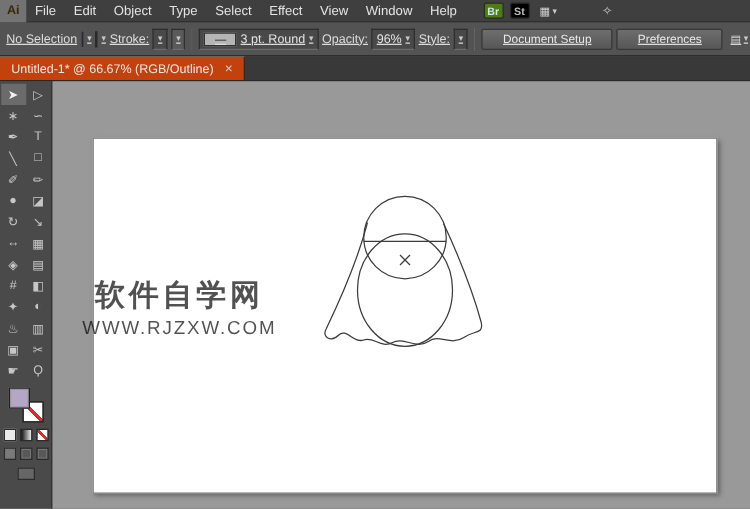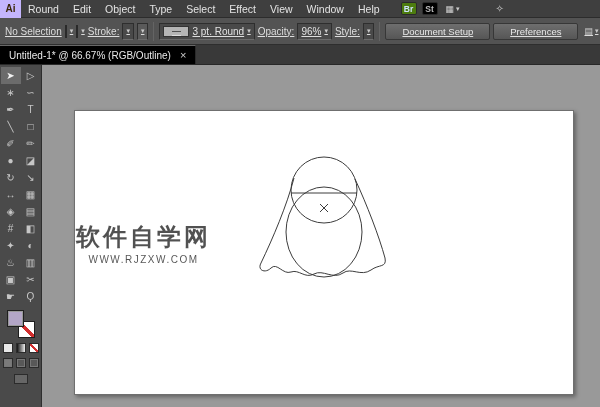--- a/index.html
+++ b/index.html
@@ -3,21 +3,21 @@
 <meta charset="utf-8">
 <style>
   * { margin:0; padding:0; box-sizing:border-box; }
   html,body { width:600px; height:407px; overflow:hidden; }
   body { font-family:"Liberation Sans", sans-serif; background:#535353; color:#ddd; user-select:none; }
   .app { width:600px; height:407px; display:flex; flex-direction:column; }
 
   
   .menu-bar { height:18px; background:#3f3f3f; border-bottom:1px solid #2c2c2c;
               display:flex; align-items:center; font-size:10.5px; color:#e3e3e3; }
-  .logo { width:21px; height:18px; background:#c4b5fd; color:#3a2506; font-weight:bold;
+  .logo { width:21px; height:18px; background:#737373; color:#3a2506; font-weight:bold;
           font-size:10px; display:flex; align-items:center; justify-content:center; }
   .menu-item { padding:0 7px; line-height:18px; cursor:default; }
   .menu-icons { display:flex; align-items:center; margin-left:14px; gap:5px; }
   .badge { width:16px; height:13px; font-size:8.5px; font-weight:bold; display:flex;
            align-items:center; justify-content:center; border-radius:2px; border:1px solid #2a2a2a; }
   .badge-br { background:#4d7c0f; color:#cfe3ff; }
   .badge-st { background:#000000; color:#bbb; }
   .icon-btn { display:flex; align-items:center; gap:2px; padding:0 3px; color:#cfcfcf; font-size:9px; }
   .ws-icon { margin-left:28px; color:#c5c5c5; font-size:10px; }
 
@@ -33,21 +33,21 @@
   .dd-stroke { width:30px; justify-content:flex-end; }
   .dd-profile { width:42px; justify-content:flex-end; background:#5a5a5a; }
   .dd-style { width:22px; justify-content:flex-end; }
   .sep { width:1px; height:19px; background:#3a3a3a; border-right:1px solid #646464; margin:0 2px; }
   .btn { height:17px; font-size:9.5px; color:#e8e8e8; background:linear-gradient(#6e6e6e,#565656);
          border:1px solid #373737; border-radius:2px; padding:0 16px; font-family:"Liberation Sans",sans-serif; }
   .brush-dot { color:#111; background:#b5b5b5; width:26px; height:11px; display:inline-flex; align-items:center; justify-content:center; font-size:9px; border:1px solid #333; }
 
   
   .tab-strip { height:20px; background:#393939; border-bottom:1px solid #282828; display:flex; align-items:flex-end; }
-  .tab { height:19px; background:#000000; border-right:1px solid #2a2a2a; border-top:1px solid #686868;
+  .tab { height:19px; background:#c2410c; border-right:1px solid #2a2a2a; border-top:1px solid #686868;
          display:flex; align-items:center; gap:9px; padding:0 9px; font-size:10px; color:#e8e8e8; }
   .tab-close { color:#cfcfcf; font-size:11px; line-height:1; }
 
   
   .main { flex:1; display:flex; min-height:0; }
   .toolbar { width:42px; background:#4a4a4a; border-right:1px solid #2e2e2e; display:flex;
              flex-direction:column; align-items:center; padding-top:2px; flex-shrink:0; }
   .tool-grid { display:grid; grid-template-columns:20px 20px; }
   .tool { height:17px; display:flex; align-items:center; justify-content:center; color:#c6c6c6; font-size:10px; }
   .tool.active { background:#6b6b6b; color:#f2f2f2; }
@@ -66,30 +66,30 @@
   .screen-mode { width:14px; height:10px; border:1px solid #2b2b2b; background:#666; margin-top:6px; }
 
   .canvas { flex:1; position:relative; background:#999999; overflow:hidden; }
   .artboard { position:absolute; left:32px; top:45px; width:500px; height:285px; background:#ffffff;
               border:1px solid #6f6f6f; box-shadow:2px 2px 4px rgba(0,0,0,.35); }
   .artwork { position:absolute; left:0; top:0; width:100%; height:100%; pointer-events:none; }
   .artwork circle, .artwork ellipse, .artwork line, .artwork path { fill:none; stroke:#3c3c3c; stroke-width:1; }
   .watermark { position:absolute; left:14px; top:158px; width:175px; text-align:center;
                color:#000000; opacity:.68; pointer-events:none; }
   .wm1 { font-size:24px; font-weight:bold; letter-spacing:3px; line-height:1.2; }
-  .wm2 { font-size:10px; letter-spacing:1.5px; margin-top:2px; }
+  .wm2 { font-size:15px; letter-spacing:1.5px; margin-top:2px; }
 </style>
 </head>
 <body>
 
 <div class="app">
 
   <div class="menu-bar">
     <div class="logo">Ai</div>
-    <div class="menu-item">Round</div>
+    <div class="menu-item">File</div>
     <div class="menu-item">Edit</div>
     <div class="menu-item">Object</div>
     <div class="menu-item">Type</div>
     <div class="menu-item">Select</div>
     <div class="menu-item">Effect</div>
     <div class="menu-item">View</div>
     <div class="menu-item">Window</div>
     <div class="menu-item">Help</div>
     <div class="menu-icons">
       <div class="badge badge-br">Br</div>

